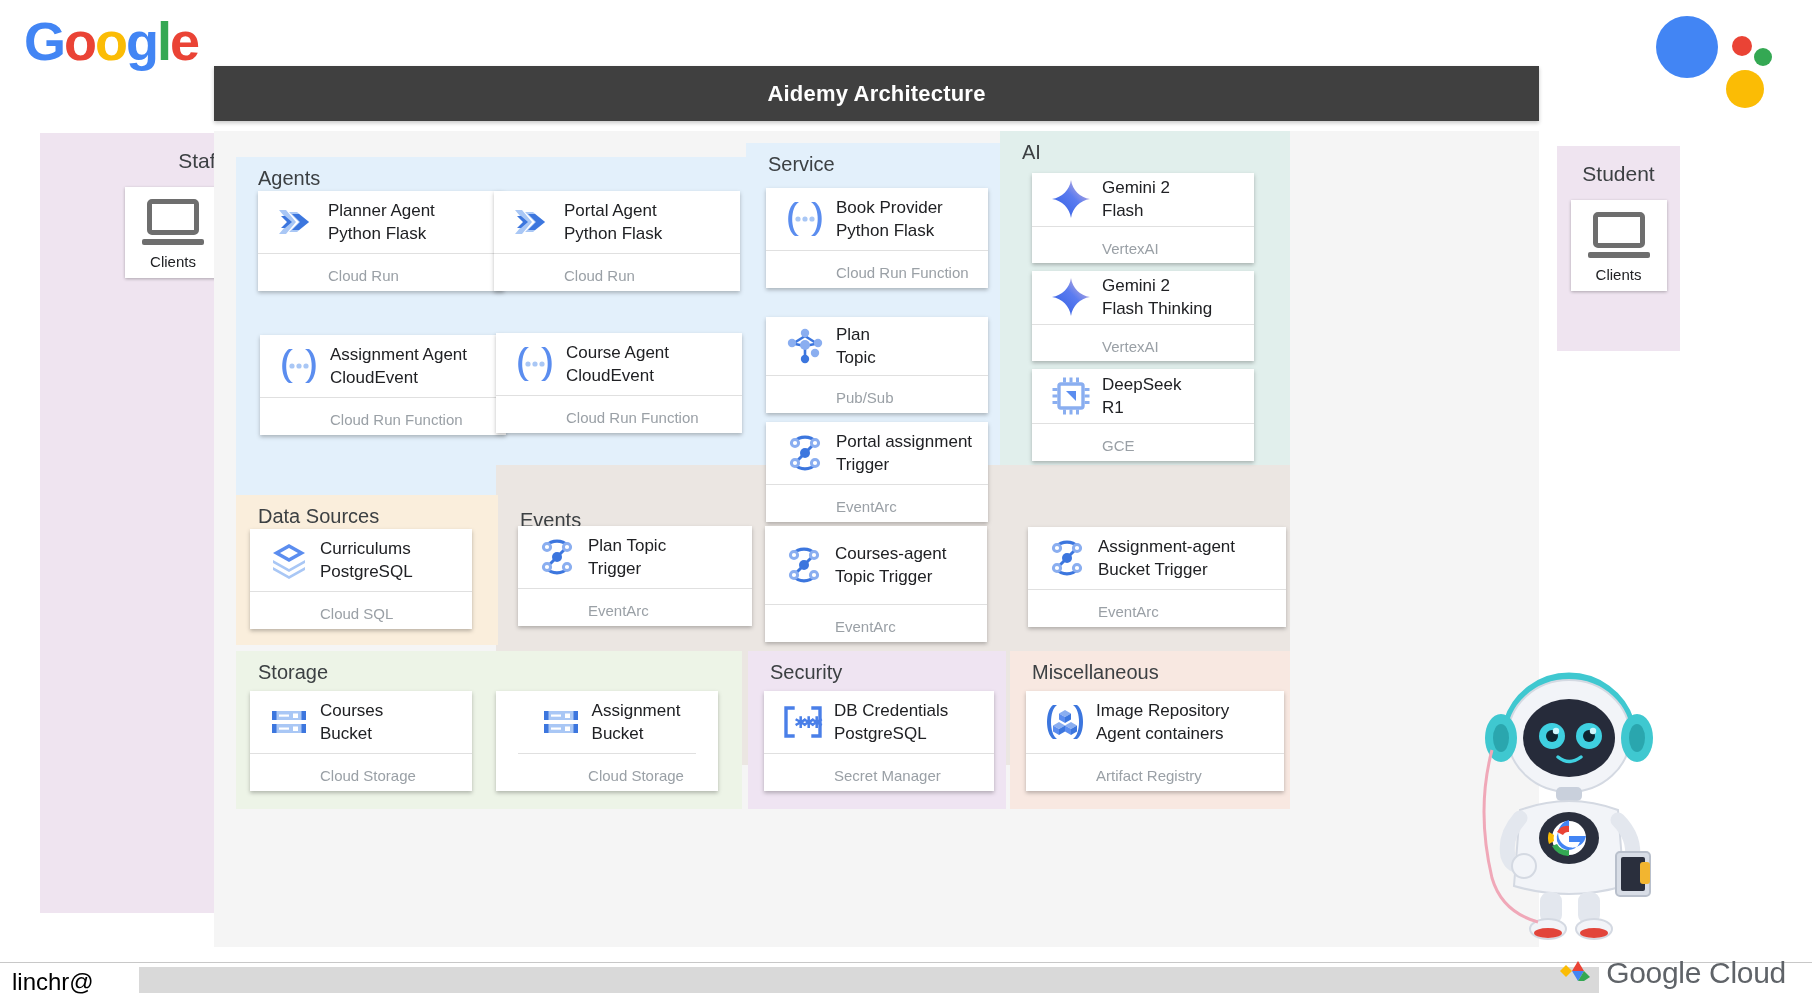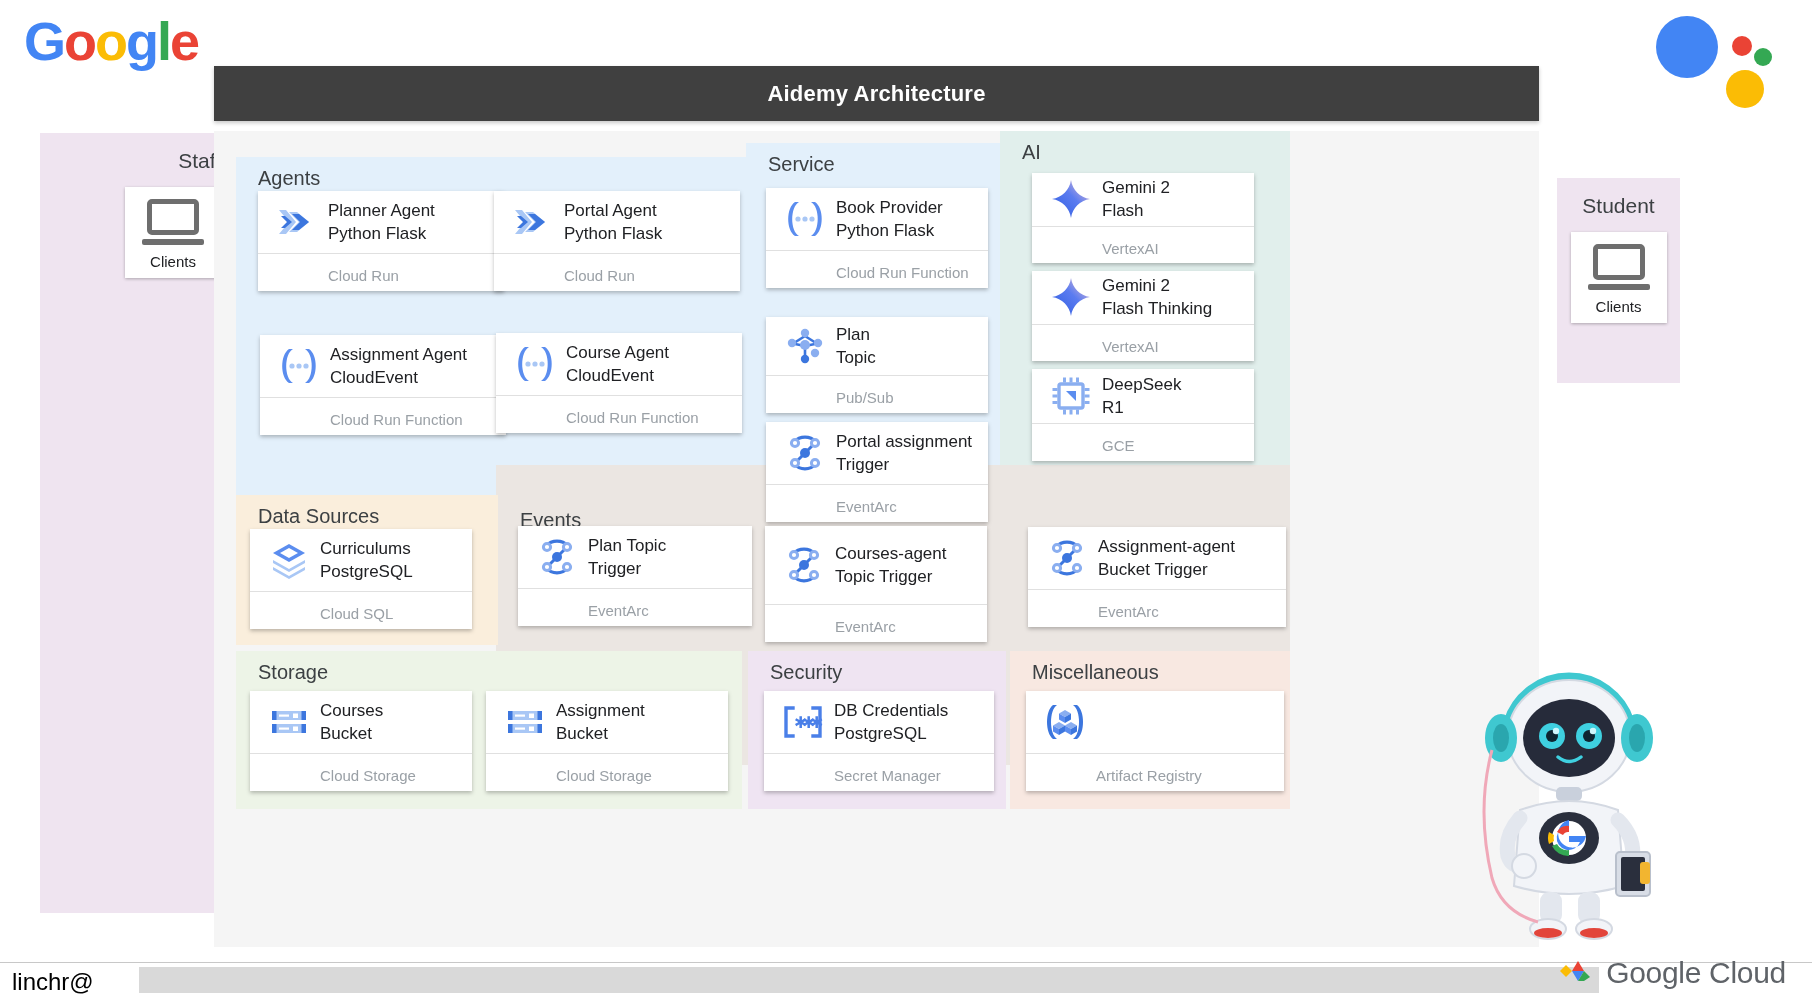--- a/index.html
+++ b/index.html
@@ -40,21 +40,21 @@
   }
   .person-panel .pp-title { font-size: 21px; color: #3c4043; margin-top: 16px; font-weight: 400; }
   .person-card {
     background: #fff; width: 96px; padding: 12px 8px 8px; margin-top: 14px;
     display: flex; flex-direction: column; align-items: center;
     box-shadow: 0 1px 3px rgba(0,0,0,.28);
   }
   .person-card .lbl { font-size: 15px; color: #202124; margin-top: 8px; }
 
   #staff-panel   { left: 40px;   top: 133px; width: 181px; height: 780px; align-items: flex-end; }
-  #student-panel { left: 1557px; top: 146px; width: 123px; height: 205px; margin-top: 32px; }
+  #student-panel { left: 1557px; top: 146px; width: 123px; height: 205px; }
 
   .laptop { width: 62px; height: 46px; position: relative; }
   .laptop .scr { position:absolute; left:5px; top:0; width:52px; height:36px;
                  border: 5px solid #6E6E6E; border-radius: 5px; background: #fff; }
   .laptop .base{ position:absolute; left:0; bottom:0; width:62px; height:6px;
                  background:#6E6E6E; border-radius:2px; }
 
   
   .canvas { position: absolute; left: 214px; top: 131px; width: 1325px; height: 816px; background:#F5F5F5; }
 
@@ -485,21 +485,21 @@
         </svg>
       </div>
       <div class="card-txt">
         <div class="l1">Courses</div>
         <div class="l2">Bucket</div>
       </div>
     </div>
     <div class="card-sub">Cloud Storage</div>
   </div>
 
-  <div class="card" style="left:272px; top:560px; width:242px; height:100px;">
+  <div class="card" style="left:282px; top:560px; width:222px; height:100px;align-items:center;">
     <div class="card-top">
       <div class="card-ico">
         <svg width="44" height="44" viewBox="0 0 44 44">
           <rect x="5" y="11" width="34" height="9" rx="1" fill="#A9C7F5"></rect>
           <rect x="5" y="11" width="4.5" height="9" fill="#3C76DE"></rect>
           <rect x="34.5" y="11" width="4.5" height="9" fill="#3C76DE"></rect>
           <rect x="12" y="14.5" width="10" height="2.2" fill="#fff"></rect>
           <rect x="26" y="13.5" width="5" height="4.5" fill="#fff"></rect>
           <rect x="5" y="24" width="34" height="9" rx="1" fill="#A9C7F5"></rect>
           <rect x="5" y="24" width="4.5" height="9" fill="#3C76DE"></rect>
@@ -547,20 +547,24 @@
           <path d="M17 12.5 L23 16 L23 22 L17 18.5 Z" fill="#5B8DEF"></path>
           <path d="M29 12.5 L23 16 L23 22 L29 18.5 Z" fill="#3C76DE"></path>
           <path d="M17 21 L23 24.5 L17 28 L11 24.5 Z" fill="#8AAEF0"></path>
           <path d="M11 24.5 L17 28 L17 34 L11 30.5 Z" fill="#5B8DEF"></path>
           <path d="M23 24.5 L17 28 L17 34 L23 30.5 Z" fill="#3C76DE"></path>
           <path d="M29 21 L35 24.5 L29 28 L23 24.5 Z" fill="#8AAEF0"></path>
           <path d="M23 24.5 L29 28 L29 34 L23 30.5 Z" fill="#5B8DEF"></path>
           <path d="M35 24.5 L29 28 L29 34 L35 30.5 Z" fill="#3C76DE"></path>
         </svg>
       </div>
+      <div class="card-txt">
+        <div class="l1">Image Repository</div>
+        <div class="l2">Agent containers</div>
+      </div>
     </div>
     <div class="card-sub">Artifact Registry</div>
   </div>
 
 </div>
 
 <div class="robot">
   <svg width="210" height="320" viewBox="0 0 210 320">
 
     <path d="M42 92 A62 62 0 0 1 160 92" fill="none" stroke="#3FC8D0" stroke-width="13" stroke-linecap="round"></path>

